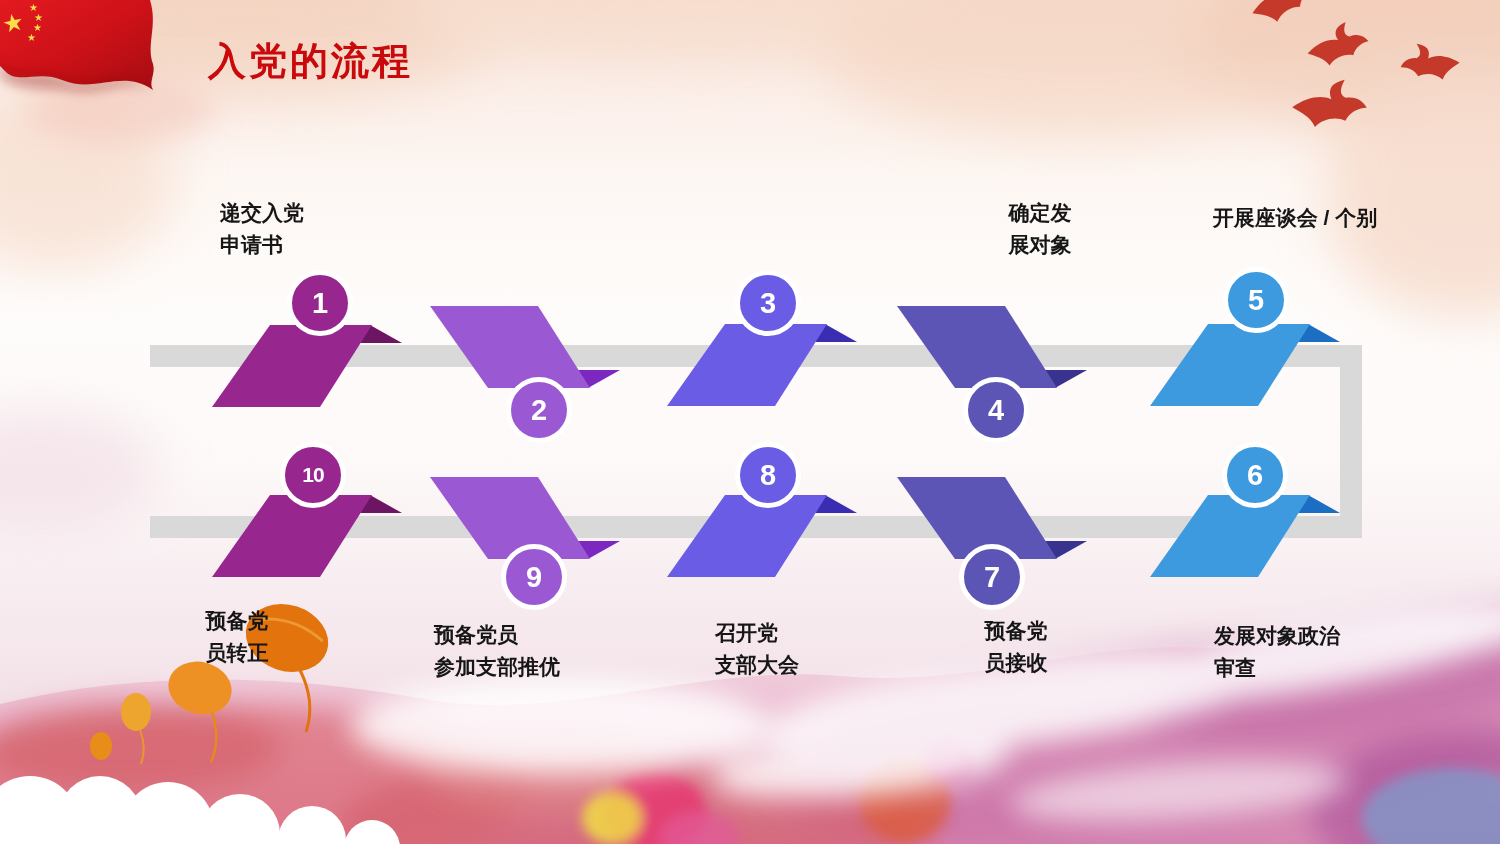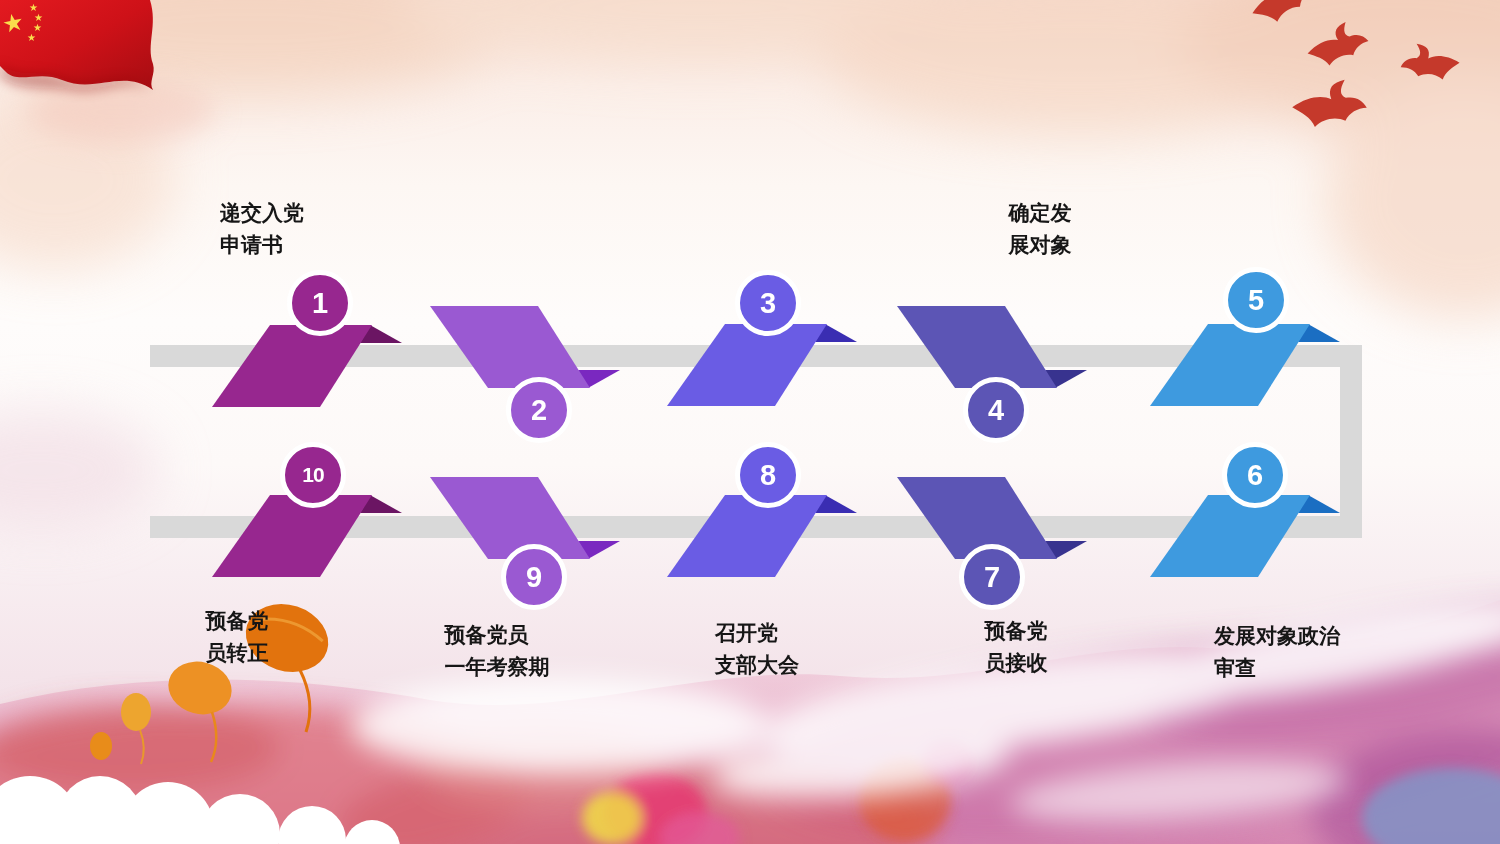--- a/index.html
+++ b/index.html
@@ -128,20 +128,21 @@
     </g>
 
     <g fill="#C5392B">
       <use href="#dove" transform="translate(1242,-12) rotate(-18) scale(1.05)"></use>
       <use href="#dove" transform="translate(1302,28) rotate(-8)"></use>
       <use href="#dove" transform="translate(1458,38) scale(-0.95,0.95) rotate(8)"></use>
       <use href="#dove" transform="translate(1292,76) rotate(4) scale(1.2)"></use>
     </g>
   </svg>
 
+  <div class="page-title">入党的流程</div>
 
   <div class="track top"></div>
   <div class="track right"></div>
   <div class="track bottom"></div>
 
   <svg class="ribbon" style="left:212px;top:324px" width="190" height="84" viewBox="0 0 190 84">
       <polygon class="fold" points="158,1 190,19 148,19" fill="#6B1563"></polygon>
       <polygon class="main" points="58,1 160,1 108,83 0,83" fill="#97278F"></polygon>
     </svg>
   <svg class="ribbon" style="left:430px;top:305px" width="190" height="84" viewBox="0 0 190 84">
@@ -214,35 +215,36 @@
 
   <div class="step-label" style="left:262px;top:197px">
       <div>递交入党</div>
       <div>申请书</div>
     </div>
   <div class="step-label" style="left:1040px;top:197px">
       <div>确定发</div>
       <div>展对象</div>
     </div>
   <div class="step-label" style="left:1295px;top:202px">
+      <div>开展座谈会 / 个别</div>
     </div>
   <div class="step-label" style="left:1277px;top:620px">
       <div>发展对象政治</div>
       <div>审查</div>
     </div>
   <div class="step-label" style="left:1016px;top:615px">
       <div>预备党</div>
       <div>员接收</div>
     </div>
   <div class="step-label" style="left:757px;top:617px">
       <div>召开党</div>
       <div>支部大会</div>
     </div>
   <div class="step-label" style="left:497px;top:619px">
       <div>预备党员</div>
-      <div>一年考察期</div>
+      <div>参加支部推优</div>
     </div>
   <div class="step-label" style="left:237px;top:605px">
       <div>预备党</div>
       <div>员转正</div>
     </div>
 
 </div>
 
 </body></html>

